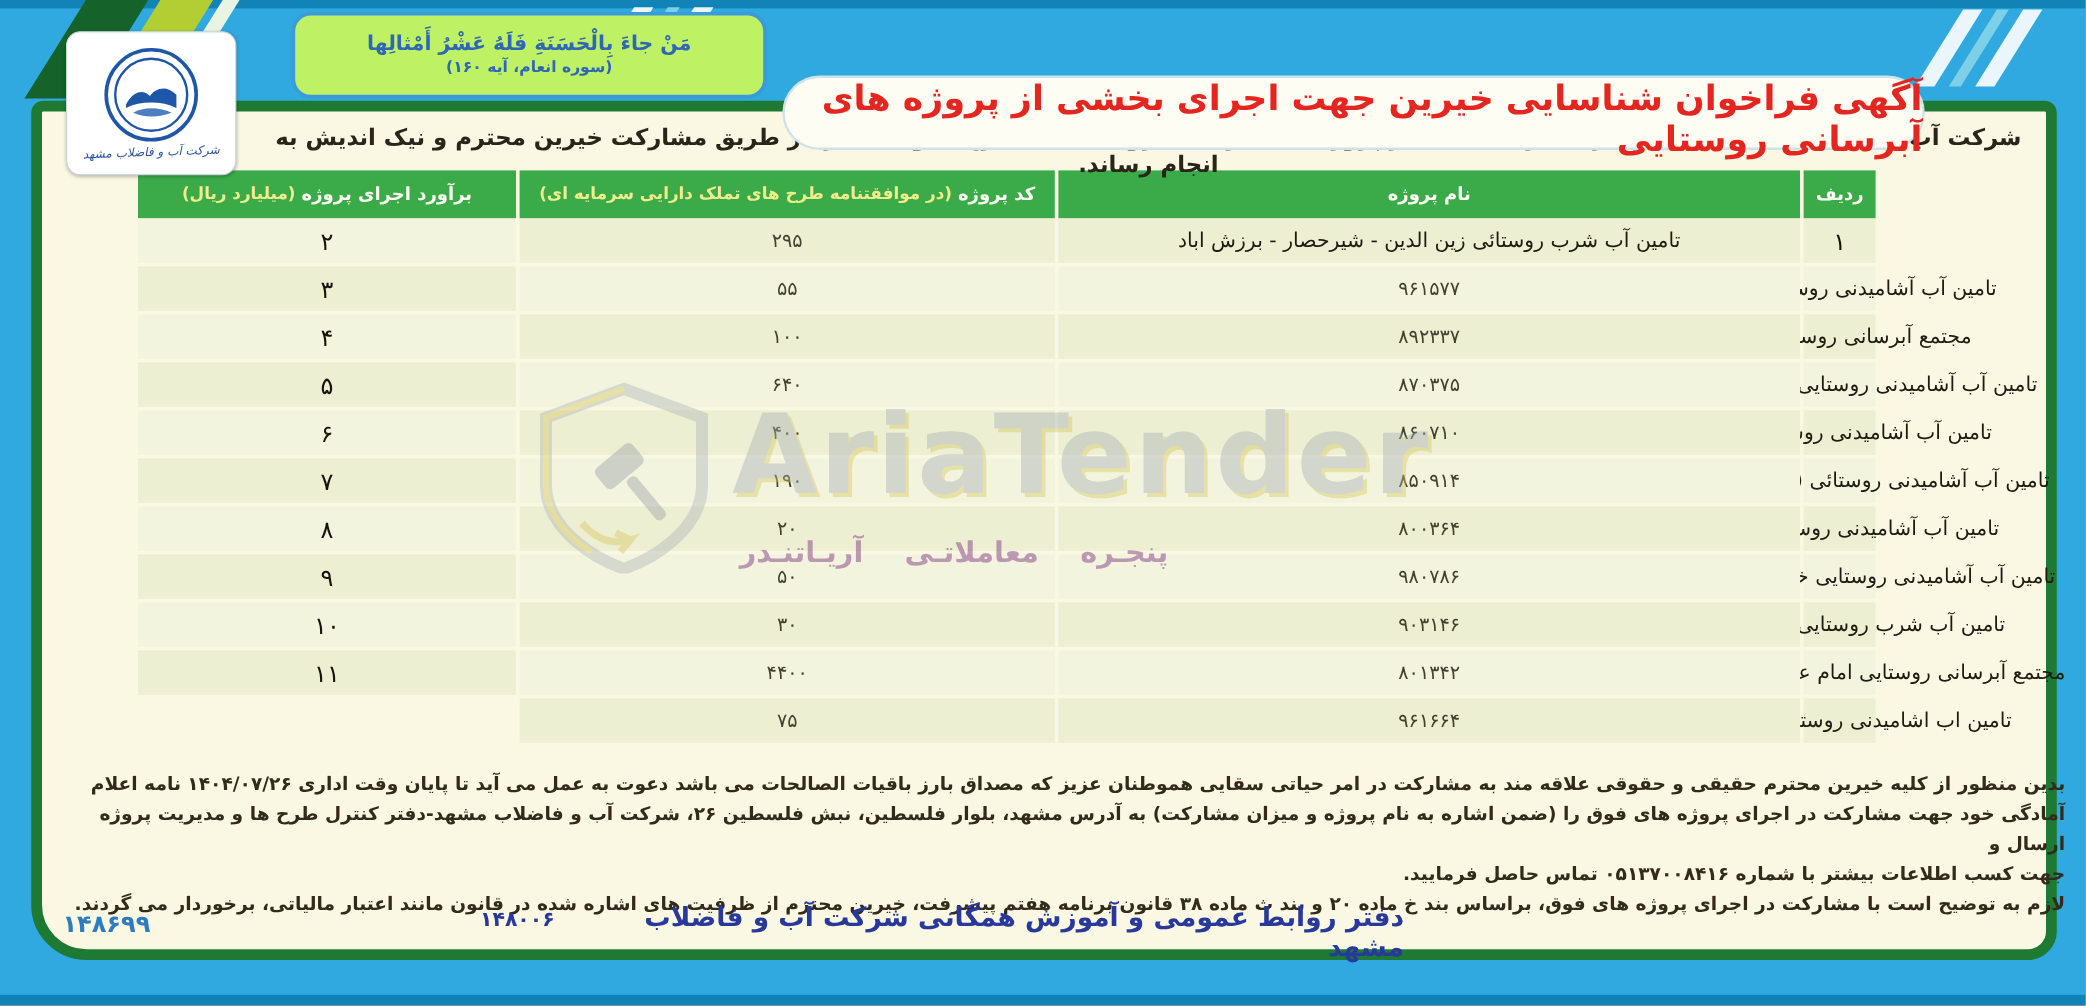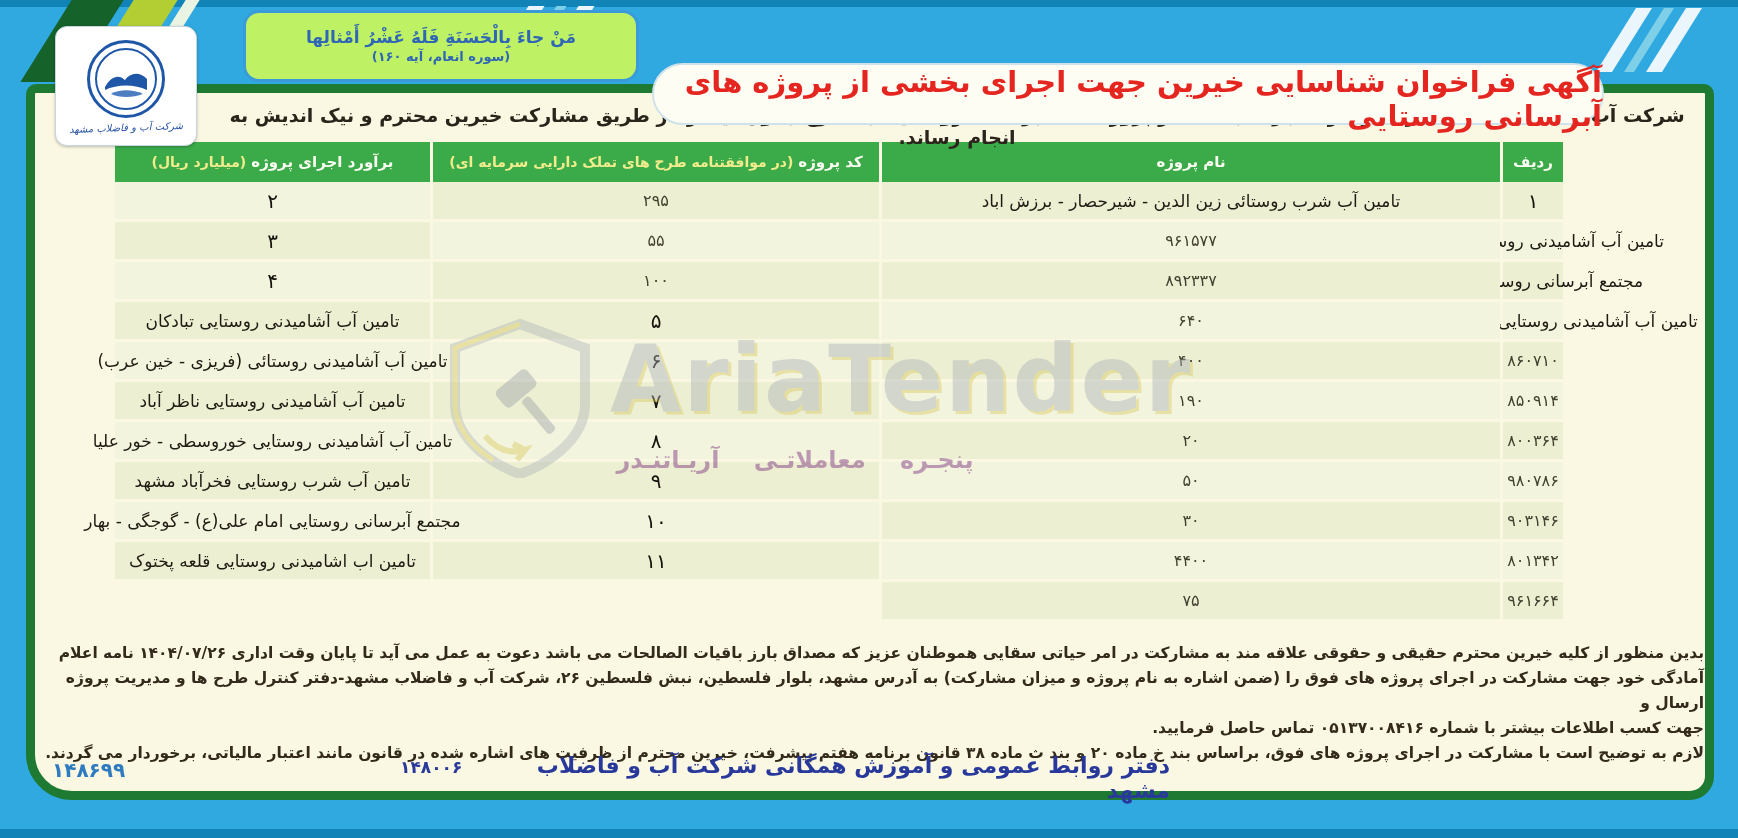--- a/index.html
+++ b/index.html
@@ -104,21 +104,21 @@
     font-family:"DejaVu Sans",sans-serif;letter-spacing:2px;
     text-shadow:3px 3px 0 #D9C75A;
   }
   .wm-fa{
     position:absolute;left:0;top:128px;width:720px;direction:rtl;text-align:center;
     font-size:24px;color:#701a75;font-weight:bold;word-spacing:26px;
   }
 
   
   .footer-text{
-    position:absolute;left:32px;top:641px;width:1672px;z-index:3;
+    position:absolute;left:49px;top:641px;width:1672px;z-index:3;
     direction:rtl;text-align:right;font-size:15.5px;color:#332A1B;line-height:25px;font-weight:bold;
   }
   .dept-line{
     position:absolute;left:400px;top:753px;width:770px;z-index:3;
     direction:rtl;display:flex;align-items:baseline;justify-content:center;gap:10px;
   }
   .dept-name{color:#28399B;font-weight:bold;font-size:22px;}
   .dept-code{color:#28399B;font-weight:bold;font-size:17px;}
   .ref-number{
     position:absolute;left:52px;top:758px;z-index:3;
@@ -194,20 +194,21 @@
     <div class="td val rowB">۹۶۱۵۷۷</div>
     <div class="td val rowB">۵۵</div>
 
     <div class="td num rowA">۳</div>
     <div class="td name rowA">مجتمع آبرسانی روستائی میامی</div>
     <div class="td val rowA">۸۹۲۳۳۷</div>
     <div class="td val rowA">۱۰۰</div>
 
     <div class="td num rowB">۴</div>
     <div class="td name rowB">تامین آب آشامیدنی روستایی کشف. کلاته نوری</div>
+    <div class="td val rowB">۸۷۰۳۷۵</div>
     <div class="td val rowB">۶۴۰</div>
 
     <div class="td num rowA">۵</div>
     <div class="td name rowA">تامین آب آشامیدنی روستایی تبادکان</div>
     <div class="td val rowA">۸۶۰۷۱۰</div>
     <div class="td val rowA">۴۰۰</div>
 
     <div class="td num rowB">۶</div>
     <div class="td name rowB">تامین آب آشامیدنی روستائی (فریزی - خین عرب)</div>
     <div class="td val rowB">۸۵۰۹۱۴</div>

